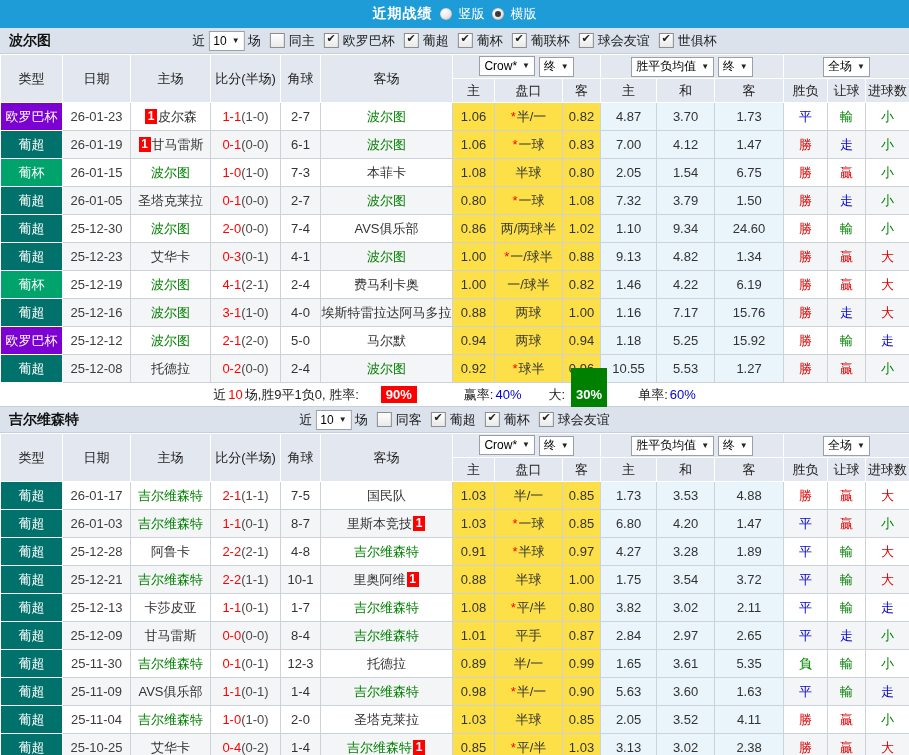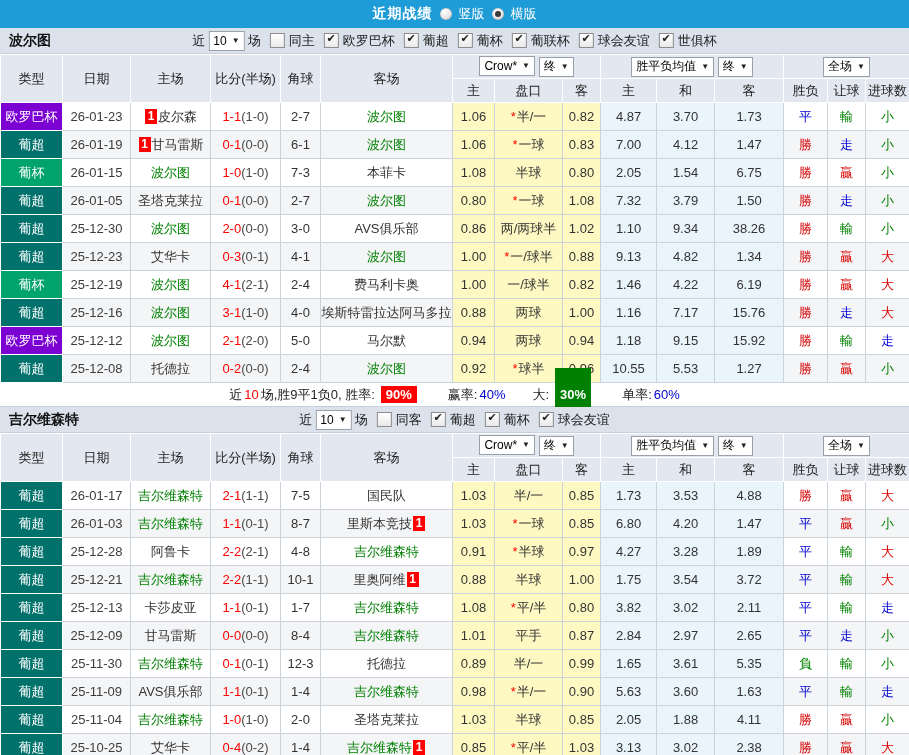--- a/index.html
+++ b/index.html
@@ -26,39 +26,39 @@
   .sel{display:inline-flex;align-items:center;justify-content:space-between;background:#fff;border:1px solid #9aa0aa;
        height:18px;padding:0 4px;gap:5px;font-size:12px;color:#000;cursor:default;}
   .sel .caret{font-size:8px;color:#222;line-height:1;}
 
   
   table{border-collapse:collapse;table-layout:fixed;width:909px;}
   td,th{border:1px solid #ccd2da;text-align:center;overflow:hidden;white-space:nowrap;padding:0;font-weight:normal;}
   thead th{background:#e3e7ef;border:1px solid #fff;height:23px;color:#222;font-size:13px;}
   tbody td{height:27px;}
   tbody tr:nth-child(even){background:#f4f5f7;}
-  td.c-odds{background:#fef9c3;}
+  td.c-odds{background:#fde047;}
   td.c-avg{background:#e9f4fb;}
   td.c-type{border-color:#fff;padding:0;}
   .type-badge{height:100%;display:flex;align-items:center;justify-content:center;color:#fff;font-size:13px;}
   .date{color:#3c3c3c;}
   .green{color:#008000;}
   .badge1{display:inline-block;background:#ff0000;color:#fff;font-weight:bold;width:12px;height:15px;line-height:15px;
           font-size:12px;vertical-align:1px;margin:0 1px;}
   .score-main{color:#f00;}
   .score-half{color:#4a4a4a;}
   .star{color:#f00;margin-right:1px;}
 
   
   .summary{height:23px;border-bottom:1px solid #c8cfd9;display:flex;align-items:center;justify-content:center;gap:2px;
            font-size:13px;color:#222;background:#fff;}
   .summary .red{color:#f00;}
   .summary .blue{color:#0000d0;}
   .summary .gap{margin-left:25px;}
-  .summary .box-red{background:#f00;color:#fff;padding:1px 5px;margin:0 4px;font-weight:bold;}
+  .summary .box-red{background:#f00;color:#fff;padding:1px 5px;margin:0 20px;font-weight:bold;}
   .summary .box-green{background:#008000;color:#fff;padding:19px 5px;margin:0 4px;font-weight:bold;}
 </style>
 </head>
 <body>
 
 <div class="topbar">
   <span class="title">近期战绩</span>
   <span class="radio"></span>
   <span class="radio-label">竖版</span>
   <span class="radio selected"></span>
@@ -225,28 +225,28 @@
           <td><span style="color:#0000d0">走</span></td>
           <td><span style="color:#008000">小</span></td>
         </tr>
         <tr>
           <td class="c-type">
             <div class="type-badge" style="background:#00716b">葡超</div>
           </td>
           <td class="date">25-12-30</td>
           <td><span class="green">波尔图</span></td>
           <td><span class="score-main">2-0</span><span class="score-half">(0-0)</span></td>
-          <td>3-0</td>
+          <td>7-4</td>
           <td><span class="">AVS俱乐部</span></td>
           <td class="c-odds">0.86</td>
           <td class="c-odds"><span>两/两球半</span></td>
           <td class="c-odds">1.02</td>
           <td class="c-avg">1.10</td>
           <td class="c-avg">9.34</td>
-          <td class="c-avg">38.26</td>
+          <td class="c-avg">24.60</td>
           <td><span style="color:#d80000">勝</span></td>
           <td><span style="color:#008000">輸</span></td>
           <td><span style="color:#008000">小</span></td>
         </tr>
         <tr>
           <td class="c-type">
             <div class="type-badge" style="background:#00716b">葡超</div>
           </td>
           <td class="date">25-12-23</td>
           <td><span class="">艾华卡</span></td>
@@ -307,21 +307,21 @@
           </td>
           <td class="date">25-12-12</td>
           <td><span class="green">波尔图</span></td>
           <td><span class="score-main">2-1</span><span class="score-half">(2-0)</span></td>
           <td>5-0</td>
           <td><span class="">马尔默</span></td>
           <td class="c-odds">0.94</td>
           <td class="c-odds"><span>两球</span></td>
           <td class="c-odds">0.94</td>
           <td class="c-avg">1.18</td>
-          <td class="c-avg">9.15</td>
+          <td class="c-avg">5.25</td>
           <td class="c-avg">15.92</td>
           <td><span style="color:#d80000">勝</span></td>
           <td><span style="color:#008000">輸</span></td>
           <td><span style="color:#0000d0">走</span></td>
         </tr>
         <tr>
           <td class="c-type">
             <div class="type-badge" style="background:#00716b">葡超</div>
           </td>
           <td class="date">25-12-08</td>
@@ -591,21 +591,21 @@
           </td>
           <td class="date">25-11-04</td>
           <td><span class="green">吉尔维森特</span></td>
           <td><span class="score-main">1-0</span><span class="score-half">(1-0)</span></td>
           <td>2-0</td>
           <td><span class="">圣塔克莱拉</span></td>
           <td class="c-odds">1.03</td>
           <td class="c-odds"><span>半球</span></td>
           <td class="c-odds">0.85</td>
           <td class="c-avg">2.05</td>
-          <td class="c-avg">1.88</td>
+          <td class="c-avg">3.52</td>
           <td class="c-avg">4.11</td>
           <td><span style="color:#d80000">勝</span></td>
           <td><span style="color:#d80000">贏</span></td>
           <td><span style="color:#008000">小</span></td>
         </tr>
         <tr>
           <td class="c-type">
             <div class="type-badge" style="background:#00716b">葡超</div>
           </td>
           <td class="date">25-10-25</td>

